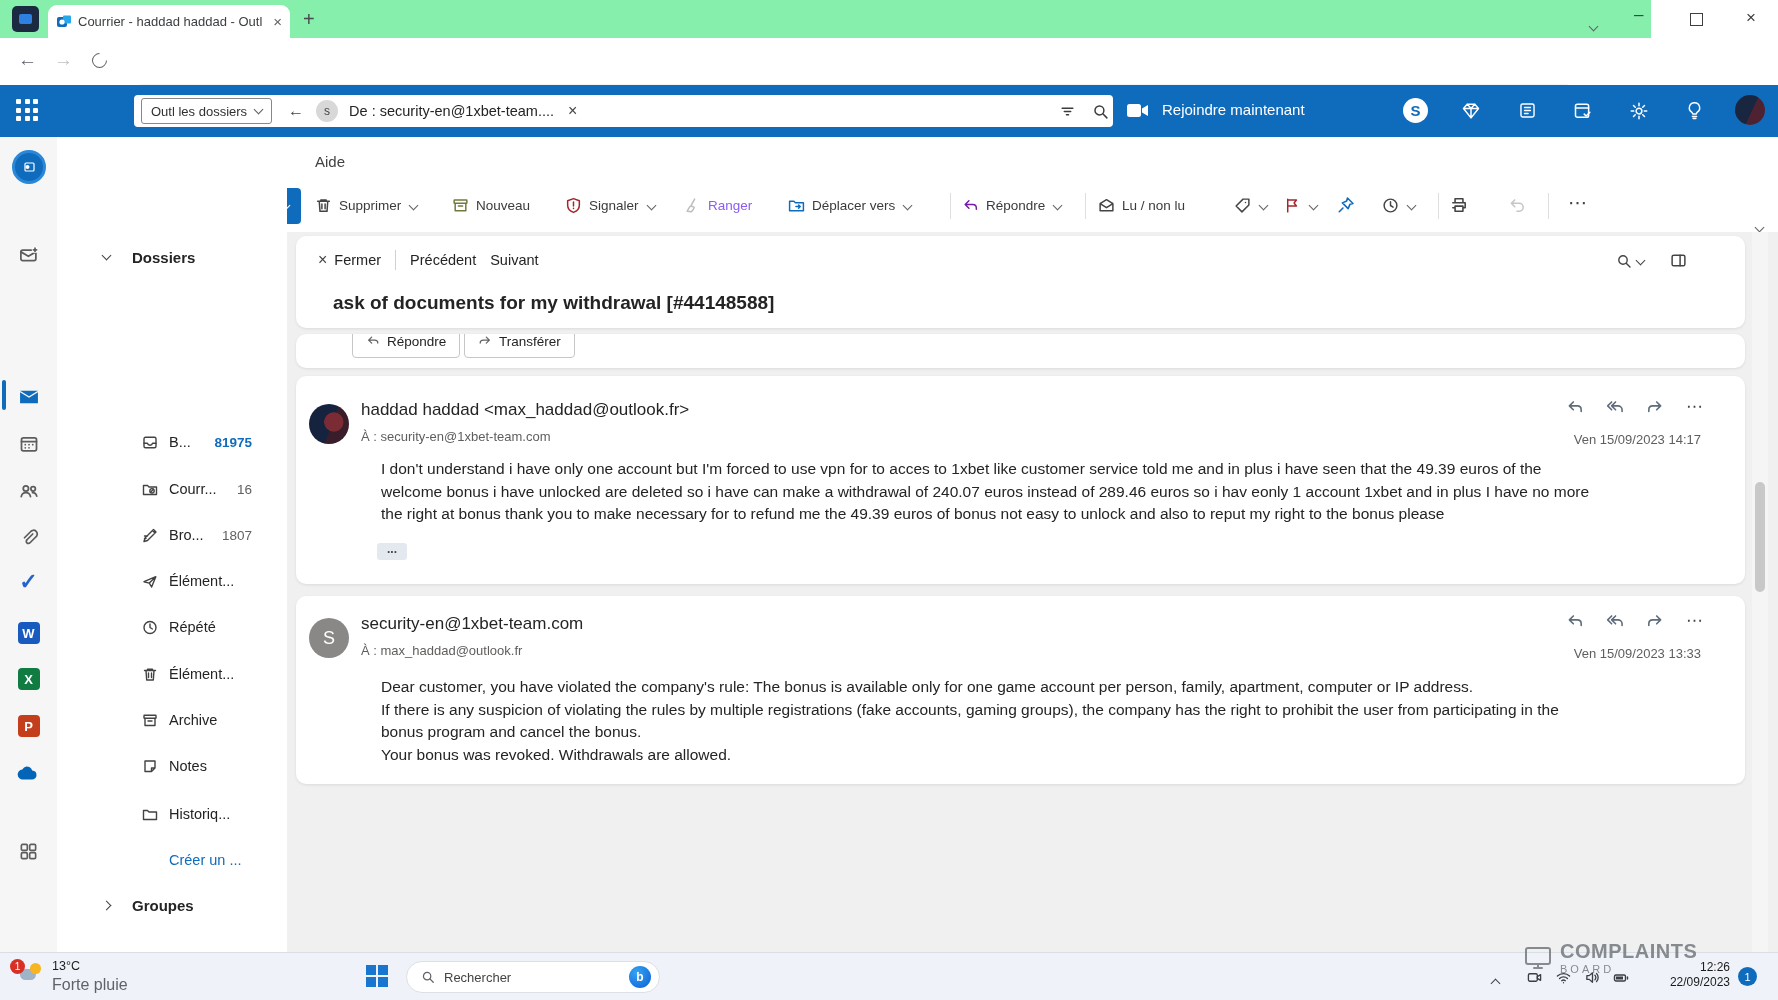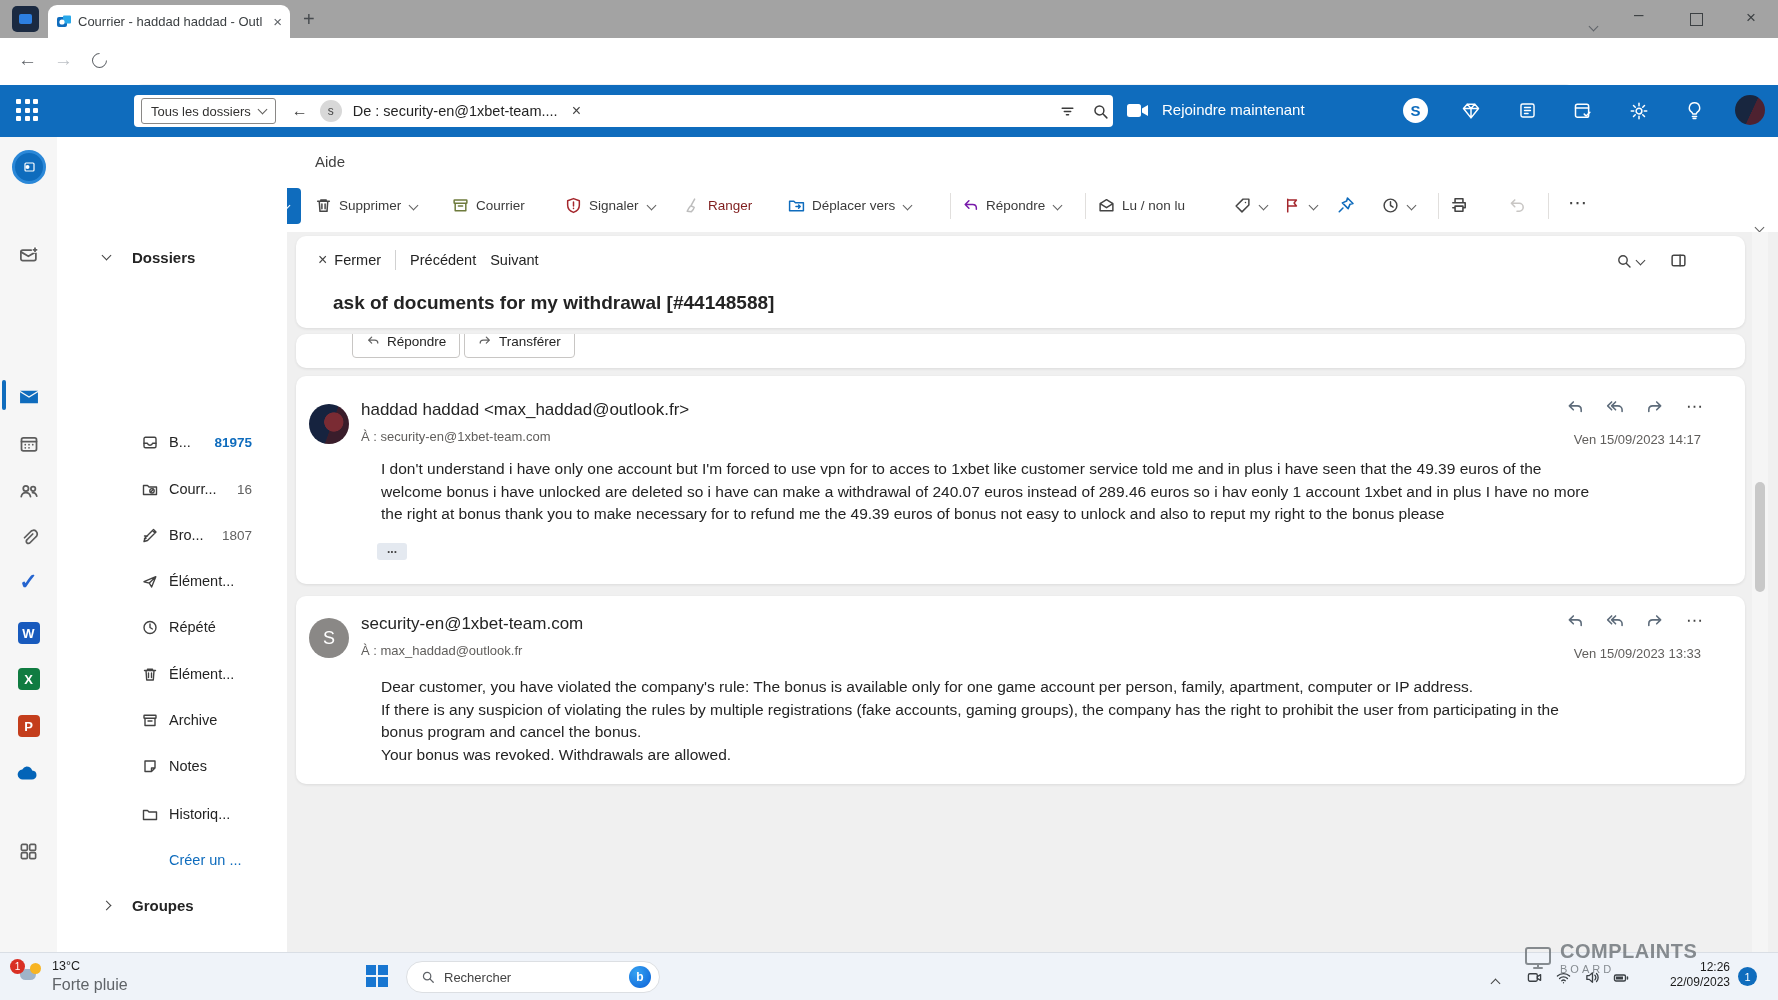--- a/index.html
+++ b/index.html
@@ -4,21 +4,21 @@
 <style>
   html,body{margin:0;padding:0;background:#fff}
   .stage{position:relative;width:1778px;height:1000px;overflow:hidden;
     font-family:"Liberation Sans",sans-serif;color:#242424;background:#fff}
   .ab{position:absolute}
   .row{display:flex;align-items:center}
   .ic{fill:none;stroke:currentColor;stroke-width:1.4;stroke-linecap:round;stroke-linejoin:round;display:block}
   .chv{display:inline-block;width:6px;height:6px;border-right:1.5px solid currentColor;border-bottom:1.5px solid currentColor;transform:rotate(45deg)}
   .chv.r{transform:rotate(-45deg)} .chv.u{transform:rotate(-135deg)}
   
-  .tabstrip{left:0;top:0;width:1778px;height:38px;background:#a3a3a3}
+  .tabstrip{left:0;top:0;width:1651px;height:38px;background:#86efac}
   .tab{left:48px;top:5px;width:242px;height:33px;background:#fff;border-radius:9px 9px 0 0;display:flex;align-items:center;padding:0 8px;box-sizing:border-box}
   .tabtitle{font-size:13px;color:#3c4043;white-space:nowrap;overflow:hidden;flex:1;margin:0 6px}
   .urlrow{left:0;top:38px;width:1778px;height:47px;background:#fff;border-bottom:1px solid #dadce0}
   .omnibox{left:128px;top:46px;width:1452px;height:32px;background:#f1f3f4;border-radius:16px;display:flex;align-items:center;padding:0 14px;box-sizing:border-box}
   .navbtn{color:#5f6368;font-size:19px;line-height:1}
   
   .ohead{left:0;top:85px;width:1778px;height:52px;background:#0f6cbd}
   .osearch{left:134px;top:95px;width:979px;height:32px;background:#fff;border-radius:4px;display:flex;align-items:center}
   .scope{margin-left:7px;height:24px;border:1px solid #8a8886;border-radius:3px;display:flex;align-items:center;gap:8px;padding:0 9px;font-size:13px;color:#323130;background:#fff}
   .whiteic{color:#fff}
@@ -117,21 +117,21 @@
         <i style="width:5px;height:5px;background:#fff;border-radius:1px"></i>
         <i style="width:5px;height:5px;background:#fff;border-radius:1px"></i>
         <i style="width:5px;height:5px;background:#fff;border-radius:1px"></i>
         <i style="width:5px;height:5px;background:#fff;border-radius:1px"></i>
         <i style="width:5px;height:5px;background:#fff;border-radius:1px"></i>
         <i style="width:5px;height:5px;background:#fff;border-radius:1px"></i>
         <i style="width:5px;height:5px;background:#fff;border-radius:1px"></i>
     </div>
     <div class="ab osearch" style="left:134px;top:10px">
       <div class="scope">
-        <span>Tous les dossiers</span>
+        <span>Outl les dossiers</span>
         <span class="chv" style="color:#605e5c;margin-top:-3px"></span>
       </div>
       <span style="margin-left:16px;color:#444;font-size:16px">←</span>
       <div style="margin-left:12px;width:22px;height:22px;border-radius:50%;background:#d8d8d8;color:#444;font-size:12px;display:flex;align-items:center;justify-content:center">s</div>
       <span style="margin-left:11px;font-size:14.5px;color:#242424;white-space:nowrap">De : security-en@1xbet-team....</span>
       <span style="margin-left:14px;color:#444;font-size:16px">×</span>
       <svg class="ic" width="17" height="17" viewBox="0 0 16 16" style="position:absolute;left:925px;color:#3b3b3b">
           <path d="M3 5h10M5 8h6M7 11h2"></path>
         </svg>
       <svg class="ic" width="17" height="17" viewBox="0 0 16 16" style="position:absolute;left:958px;color:#3b3b3b">
@@ -193,35 +193,35 @@
           <path d="M2.5 4h11M5.5 4V2.7h5V4M4 4l.7 9.5h6.6L12 4M6.5 6.5V11M9.5 6.5V11"></path>
         </svg>
       <span>Supprimer</span>
         <span class="chv"></span>
     </div>
     <div class="ab tbtn" style="left:452px;top:60px">
       <svg class="ic" width="17" height="17" viewBox="0 0 16 16" style="color:#6e7b3c">
           <rect x="2" y="2.8" width="12" height="3" rx=".5"></rect>
           <path d="M3 6v7h10V6M6 8.5h4"></path>
         </svg>
-      <span>Courrier</span>
+      <span>Nouveau</span>
     </div>
     <div class="ab tbtn" style="left:565px;top:60px">
       <svg class="ic" width="17" height="17" viewBox="0 0 16 16" style="color:#a4262c">
           <path d="M8 1.5l5.5 2v4.2c0 3.4-2.3 5.6-5.5 6.8-3.2-1.2-5.5-3.4-5.5-6.8V3.5z"></path>
           <path d="M8 4.8v3.6M8 10.6v.2"></path>
         </svg>
       <span>Signaler</span>
         <span class="chv"></span>
     </div>
     <div class="ab tbtn" style="left:684px;top:60px;color:#bdbdbd">
       <svg class="ic" width="17" height="17" viewBox="0 0 16 16">
           <path d="M10 2L7 7.5M3 13.5c1-3 2.3-4 3.4-5.3l3.2 1.6c-.5 2-1.6 3.2-2.6 4z"></path>
         </svg>
-      <span style="color:#7f1d1d">Ranger</span>
+      <span style="color:#8b5cf6">Ranger</span>
     </div>
     <div class="ab tbtn" style="left:788px;top:60px">
       <svg class="ic" width="17" height="17" viewBox="0 0 16 16" style="color:#0f6cbd">
           <path d="M1.5 4h4L7 5.5h7.5V13h-13zM7.5 9h4M10 7.5L11.5 9 10 10.5"></path>
         </svg>
       <span>Déplacer vers</span>
         <span class="chv"></span>
     </div>
     <div class="ab vdiv" style="left:950px;top:56px"></div>
     <div class="ab tbtn" style="left:962px;top:60px">

